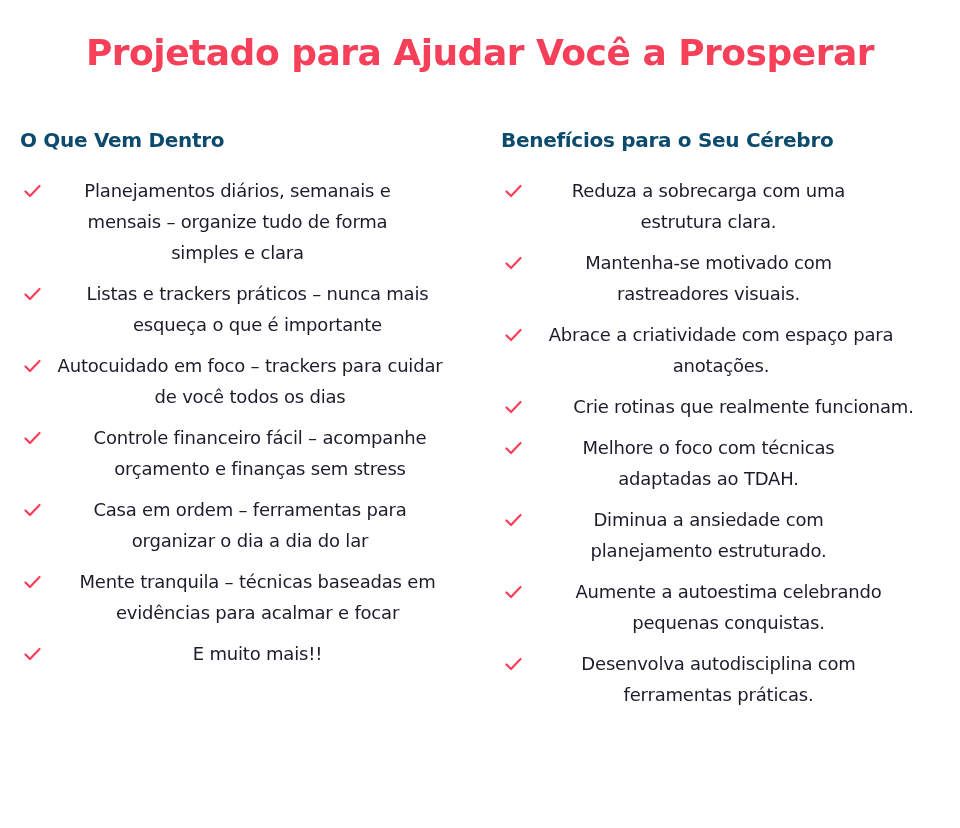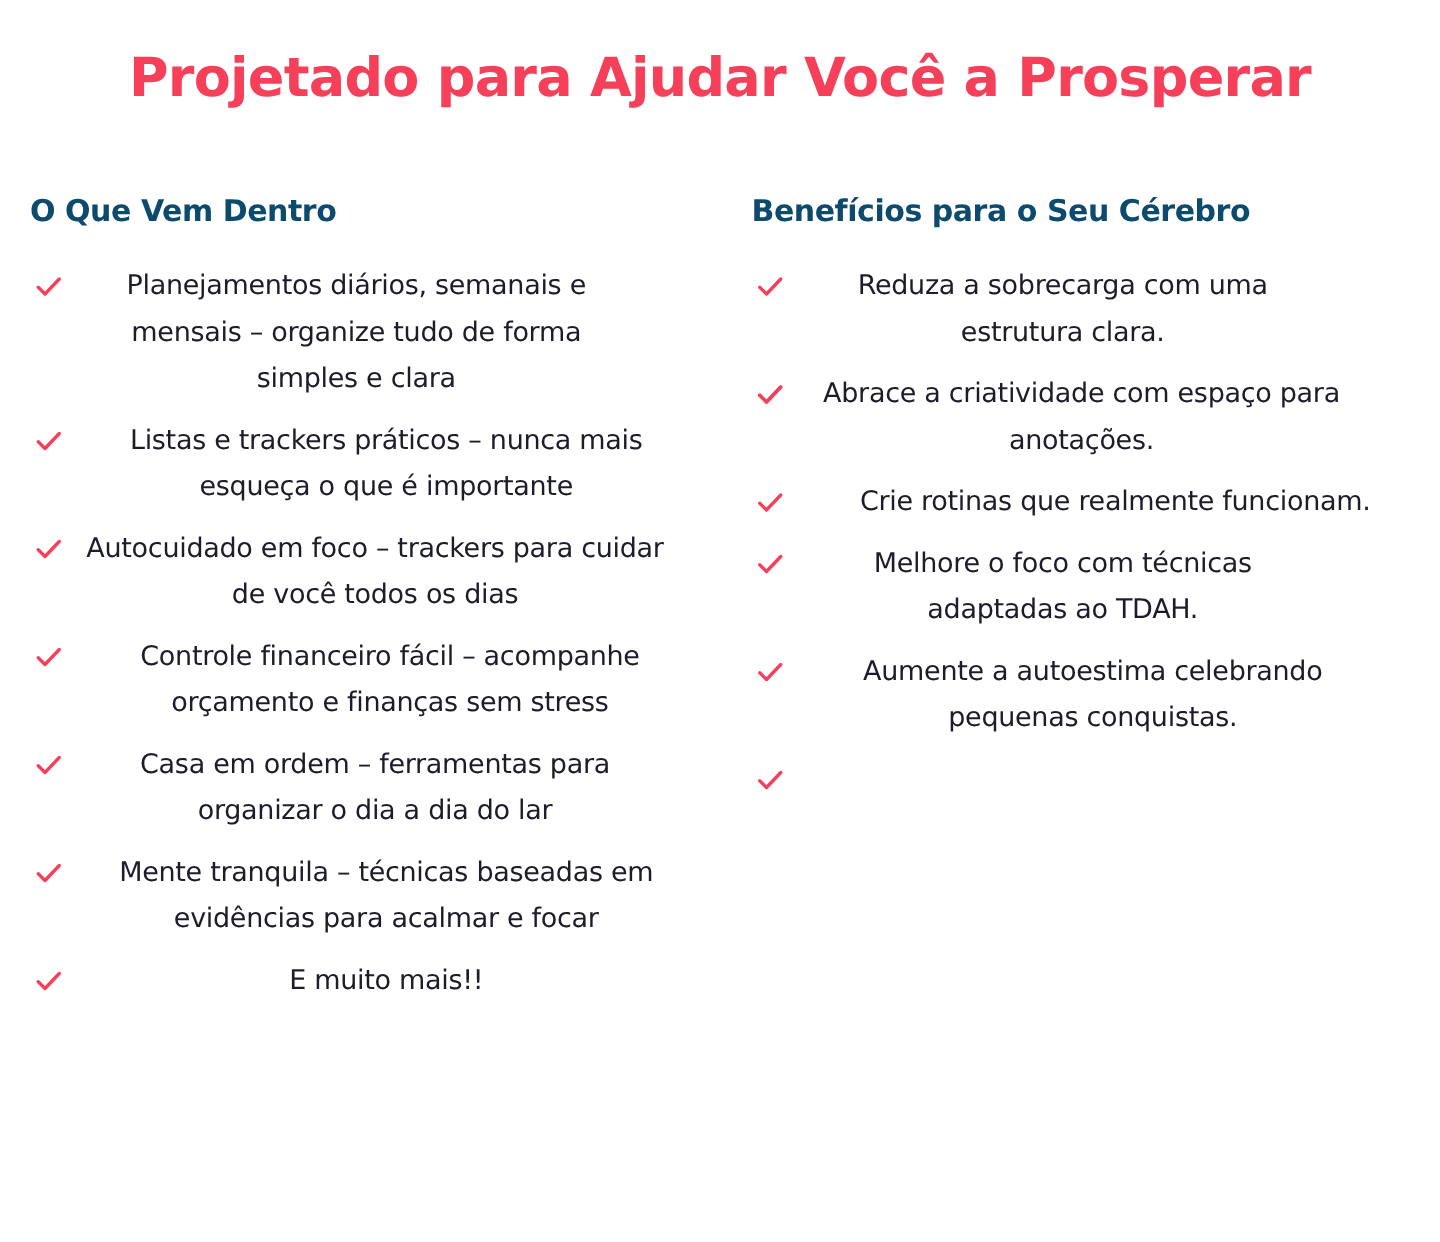--- a/index.html
+++ b/index.html
@@ -80,40 +80,45 @@
   <ul class="checklist">
     <li style="width:380px"><span class="check">
           <svg width="17" height="14" viewBox="0 0 17 14">
             <path d="M1.5 7.5 L6 12 L15.5 2" fill="none" stroke="#f6405a" stroke-width="2.2" stroke-linecap="round" stroke-linejoin="round"></path>
           </svg>
         </span><span>Reduza a sobrecarga com uma estrutura clara.</span></li>
     <li style="width:380px"><span class="check">
           <svg width="17" height="14" viewBox="0 0 17 14">
             <path d="M1.5 7.5 L6 12 L15.5 2" fill="none" stroke="#f6405a" stroke-width="2.2" stroke-linecap="round" stroke-linejoin="round"></path>
           </svg>
-        </span></li>
+        </span><span>Mantenha-se motivado com rastreadores visuais.</span></li>
     <li style="width:405px"><span class="check">
           <svg width="17" height="14" viewBox="0 0 17 14">
             <path d="M1.5 7.5 L6 12 L15.5 2" fill="none" stroke="#f6405a" stroke-width="2.2" stroke-linecap="round" stroke-linejoin="round"></path>
           </svg>
         </span><span>Abrace a criatividade com espaço para anotações.</span></li>
     <li style="width:450px"><span class="check">
           <svg width="17" height="14" viewBox="0 0 17 14">
             <path d="M1.5 7.5 L6 12 L15.5 2" fill="none" stroke="#f6405a" stroke-width="2.2" stroke-linecap="round" stroke-linejoin="round"></path>
           </svg>
         </span><span>Crie rotinas que realmente funcionam.</span></li>
     <li style="width:380px"><span class="check">
           <svg width="17" height="14" viewBox="0 0 17 14">
             <path d="M1.5 7.5 L6 12 L15.5 2" fill="none" stroke="#f6405a" stroke-width="2.2" stroke-linecap="round" stroke-linejoin="round"></path>
           </svg>
         </span><span>Melhore o foco com técnicas adaptadas ao TDAH.</span></li>
+    <li style="width:380px"><span class="check">
+          <svg width="17" height="14" viewBox="0 0 17 14">
+            <path d="M1.5 7.5 L6 12 L15.5 2" fill="none" stroke="#f6405a" stroke-width="2.2" stroke-linecap="round" stroke-linejoin="round"></path>
+          </svg>
+        </span><span>Diminua a ansiedade com planejamento estruturado.</span></li>
     <li style="width:420px"><span class="check">
           <svg width="17" height="14" viewBox="0 0 17 14">
             <path d="M1.5 7.5 L6 12 L15.5 2" fill="none" stroke="#f6405a" stroke-width="2.2" stroke-linecap="round" stroke-linejoin="round"></path>
           </svg>
         </span><span>Aumente a autoestima celebrando pequenas conquistas.</span></li>
     <li style="width:400px"><span class="check">
           <svg width="17" height="14" viewBox="0 0 17 14">
             <path d="M1.5 7.5 L6 12 L15.5 2" fill="none" stroke="#f6405a" stroke-width="2.2" stroke-linecap="round" stroke-linejoin="round"></path>
           </svg>
-        </span></li>
+        </span><span>Desenvolva autodisciplina com ferramentas práticas.</span></li>
   </ul>
 </section>
 
 </body></html>

